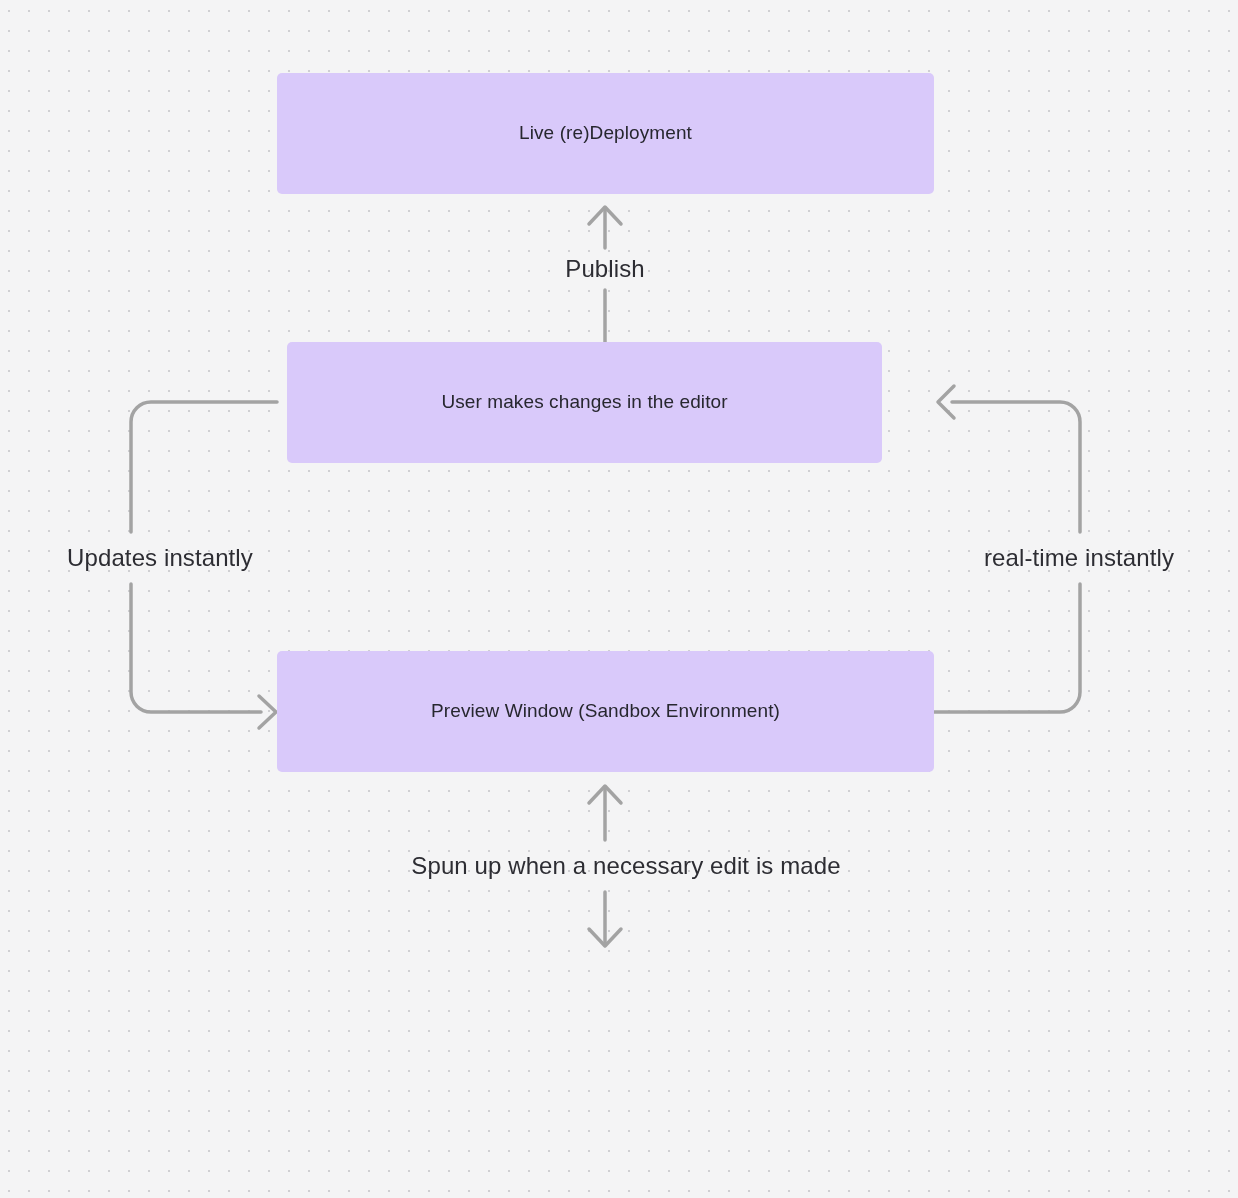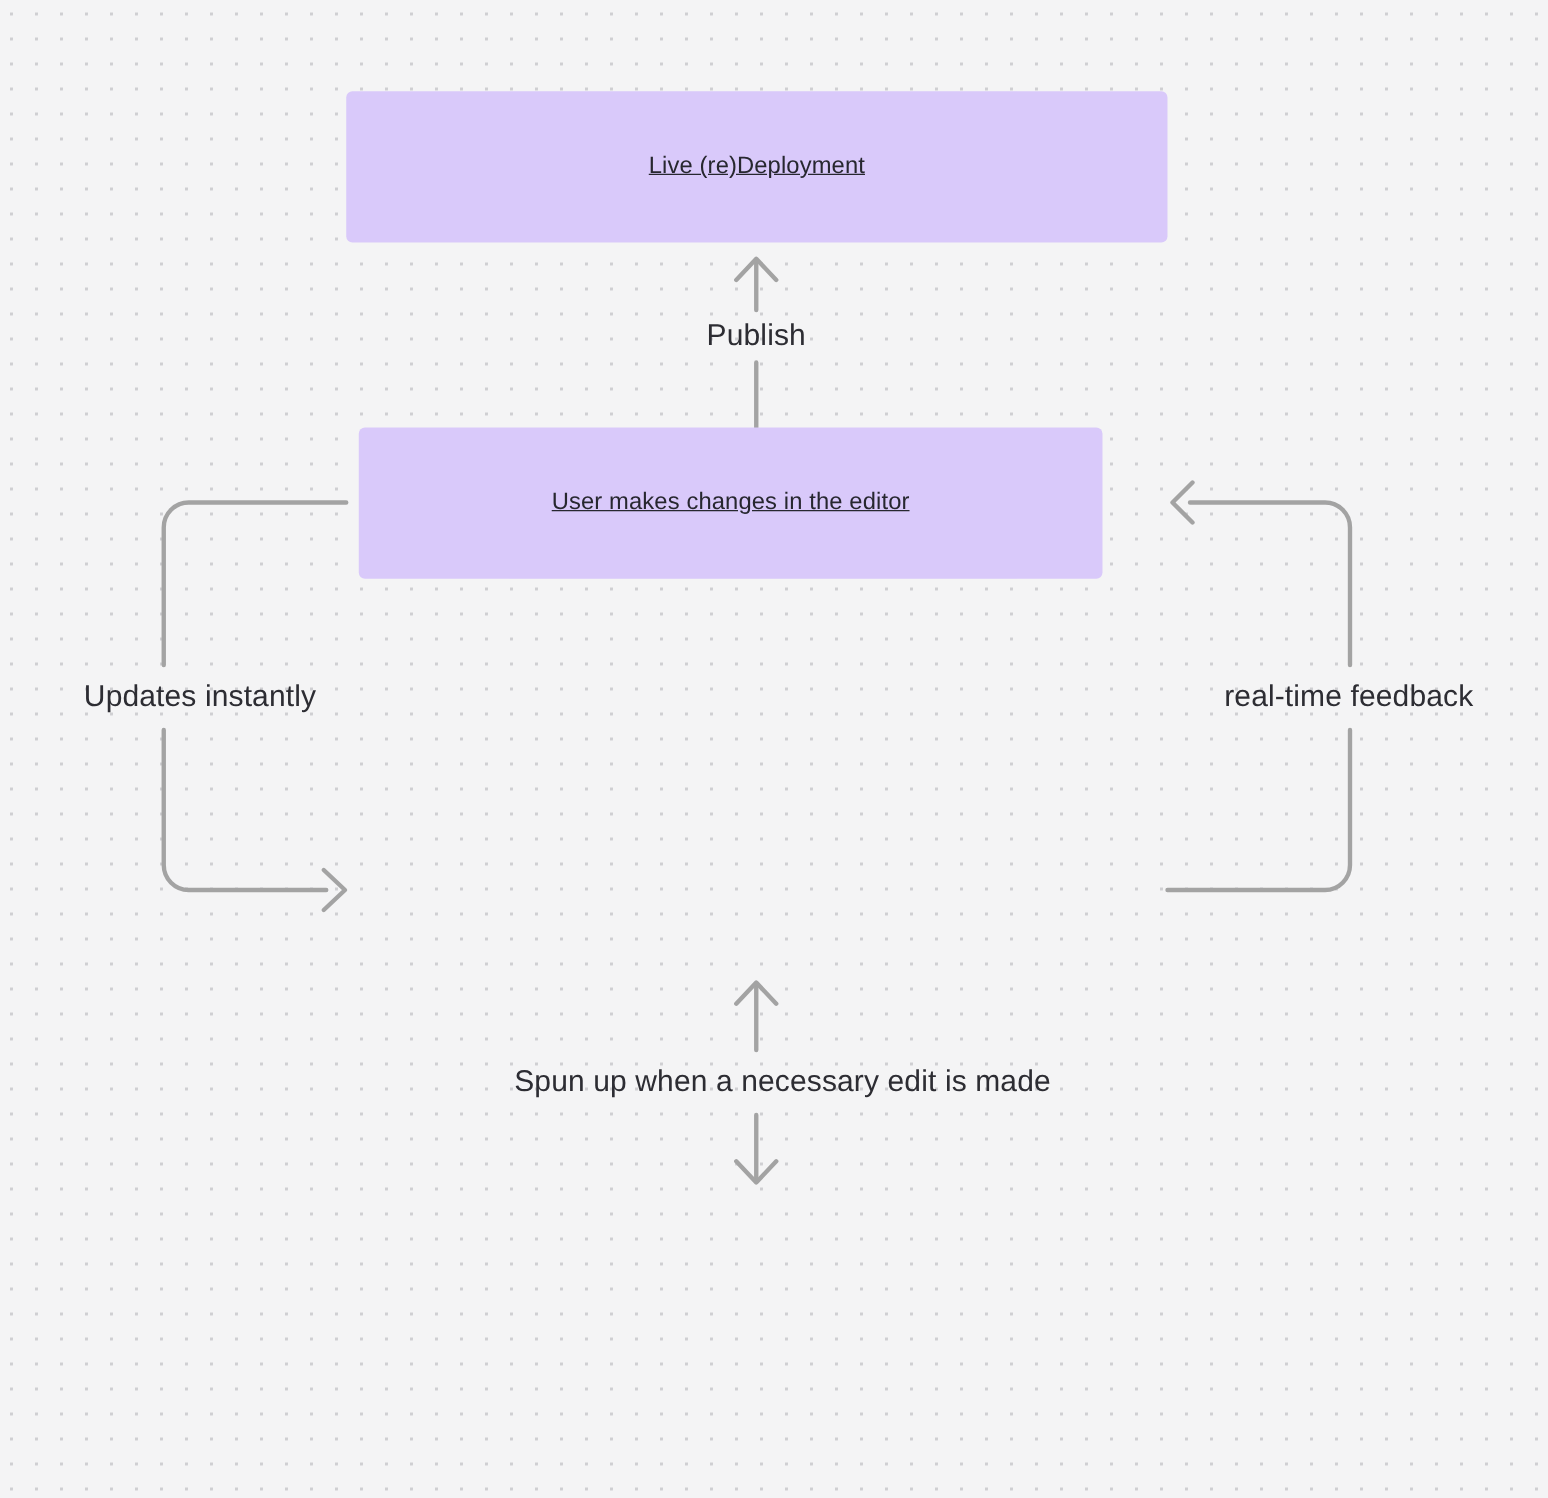--- a/index.html
+++ b/index.html
@@ -40,21 +40,20 @@
     text-align: center;
     color: #27272f;
     font-size: 19px;
     font-family: "Liberation Sans", sans-serif;
     letter-spacing: 0.1px;
     line-height: 1.3;
   }
   .node-label {
     display: block;
     padding: 0 14px;
-    text-decoration: underline;
   }
   .edge-label {
     position: absolute;
     color: #2d2d33;
     font-size: 24px;
     font-family: "Liberation Sans", sans-serif;
     letter-spacing: 0.1px;
     white-space: nowrap;
     transform: translate(-50%, -50%);
     text-align: center;
@@ -89,23 +88,26 @@
   </svg>
 
   <div class="node" style="left:277px; top:73px; width:657px; height:121px;">
     <span class="node-label">Live (re)Deployment</span>
   </div>
 
   <div class="node" style="left:287px; top:342px; width:595px; height:121px;">
     <span class="node-label">User makes changes in the editor</span>
   </div>
 
+  <div class="node" style="left:277px; top:651px; width:657px; height:121px;">
+    <span class="node-label">Preview Window (Sandbox Environment)</span>
+  </div>
 
 
   <div class="edge-label" style="left:605px; top:269px;">Publish</div>
 
   <div class="edge-label" style="left:132px; top:558px;margin-left:28px;">Updates instantly</div>
 
-  <div class="edge-label" style="left:1079px; top:558px;">real-time feedback</div>
+  <div class="edge-label" style="left:1079px; top:558px;">real-time instantly</div>
 
   <div class="edge-label" style="left:626px; top:866px;">Spun up when a necessary edit is made</div>
 
 </div>
 
 </body></html>

